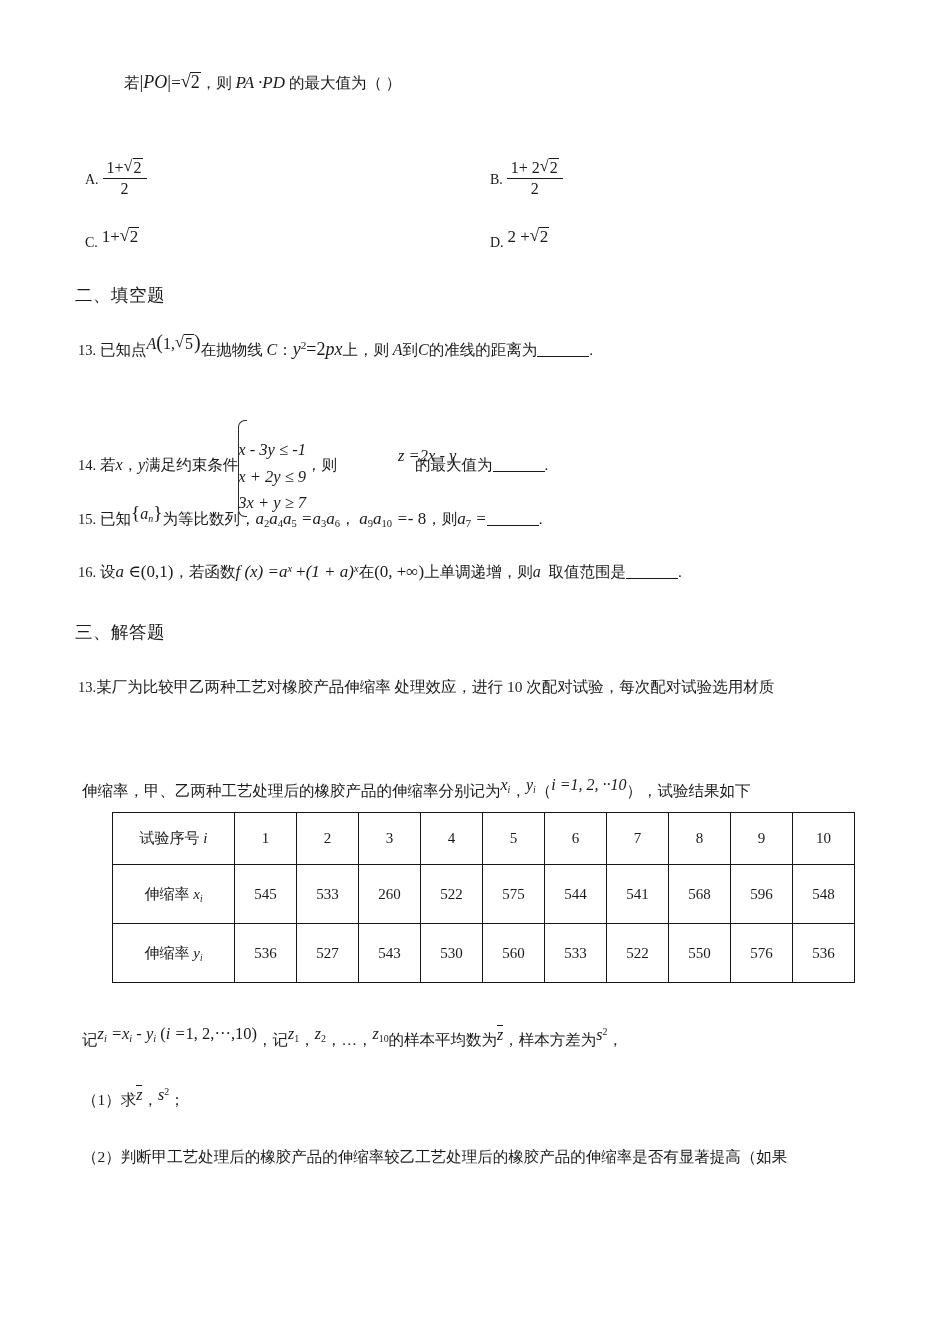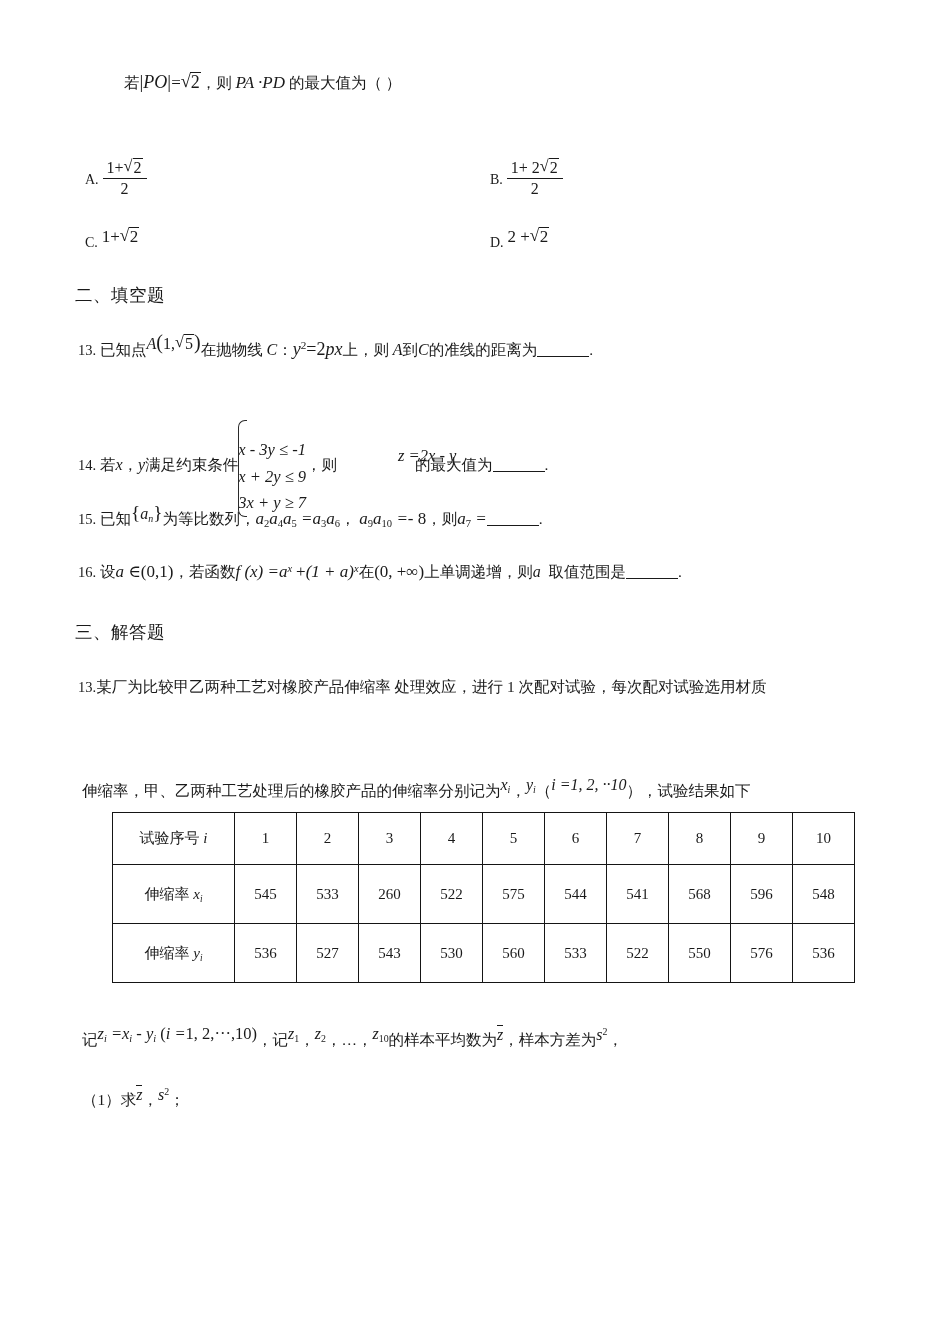--- a/index.html
+++ b/index.html
@@ -147,21 +147,21 @@
   </div>
 
   <div class="line" style="left:78px; top:563px;">
     <span style="font-size:14.5px;">16.</span>
     <span class="cn">设</span><span class="math mi" style="font-size:17px;">a ∈</span><span class="math" style="font-size:17px;">(0,1)</span><span class="cn">，</span><span class="cn">若函数</span><span class="math mi" style="font-size:17px;">f (x) =</span><span class="math mi" style="font-size:17px;"><span>a</span><span class="sup">x</span></span> <span class="math" style="font-size:17px;">+</span><span class="math mi" style="font-size:17px;"><span>(1 + a)</span><span class="sup">x</span></span><span class="cn">在</span><span class="math" style="font-size:17px;">(0, +∞)</span><span class="cn">上单调递增，则</span><span class="math mi" style="font-size:16px;">a</span>&nbsp;&nbsp;<span class="cn">取值范围是</span><span class="blank"></span><span>.</span>
   </div>
 
   <div class="sec-head" style="left:75px; top:620px;">三、解答题</div>
 
   <div class="line" style="left:78px; top:678px; font-size:15.5px;">
-    <span style="font-size:14.5px;">13.</span><span class="cn">某厂为比较甲乙两种工艺对橡胶产品伸缩率   处理效应，进行 1 次配对试验，每次配对试验选用材质</span>
+    <span style="font-size:14.5px;">13.</span><span class="cn">某厂为比较甲乙两种工艺对橡胶产品伸缩率   处理效应，进行 10 次配对试验，每次配对试验选用材质</span>
   </div>
 
   <div class="line" style="left:82px; top:782px; font-size:15.5px;">
     <span class="cn">伸缩率，甲、乙两种工艺处理后的橡胶产品的伸缩率分别记为</span><span class="math mi" style="font-size:16px; position:relative; top:-6px;">x<span class="sub">i</span></span><span class="cn">，</span><span class="math mi" style="font-size:16px; position:relative; top:-6px;">y<span class="sub">i</span></span><span class="cn">（</span><span class="math mi" style="font-size:16px; position:relative; top:-6px;">i =1, 2, ··10</span><span class="cn">），</span><span class="cn">试验结果如下</span>
   </div>
 
   <table class="dtable" style="left:112px; top:812px;">
     <tbody>
       <tr class="hdr">
         <td class="lbl"><span class="cn">试验序号</span> <span class="mi">i</span></td>
@@ -206,14 +206,17 @@
   </table>
 
   <div class="line" style="left:82px; top:1030px; font-size:15.5px;">
     <span class="cn">记</span><span class="math mi" style="font-size:16.5px; position:relative; top:-6px;">z<span class="sub">i</span> =x<span class="sub">i</span> - y<span class="sub">i</span> <span class="mn">(</span>i =<span class="mn">1, 2,···,10)</span></span><span class="cn">，</span><span class="cn">记</span><span class="math mi" style="font-size:16px; position:relative; top:-6px;">z<span class="subn">1</span></span><span class="cn">，</span><span class="math mi" style="font-size:16px; position:relative; top:-6px;">z<span class="subn">2</span></span><span class="cn">，…，</span><span class="math mi" style="font-size:16px; position:relative; top:-6px;">z<span class="subn">10</span></span><span class="cn">的样本平均数为</span><span class="math mi obar" style="font-size:16px; position:relative; top:-5px;">z</span><span class="cn">，</span><span class="cn">样本方差为</span><span class="math mi" style="font-size:16px; position:relative; top:-5px;"><span>s</span><span class="supn">2</span></span><span class="cn">，</span>
   </div>
 
   <div class="line" style="left:82px; top:1090px; font-size:15.5px;">
     <span class="cn">（1）</span><span class="cn">求</span><span class="math mi obar" style="font-size:16px; position:relative; top:-5px;">z</span><span class="cn">，</span><span class="math mi" style="font-size:16px; position:relative; top:-5px;"><span>s</span><span class="supn">2</span></span><span class="cn">；</span>
   </div>
 
+  <div class="line" style="left:82px; top:1148px; font-size:15.5px;">
+    <span class="cn">（2）</span><span class="cn">判断甲工艺处理后的橡胶产品的伸缩率较乙工艺处理后的橡胶产品的伸缩率是否有显著提高（如果</span>
+  </div>
 
 </div>
 
 </body></html>

